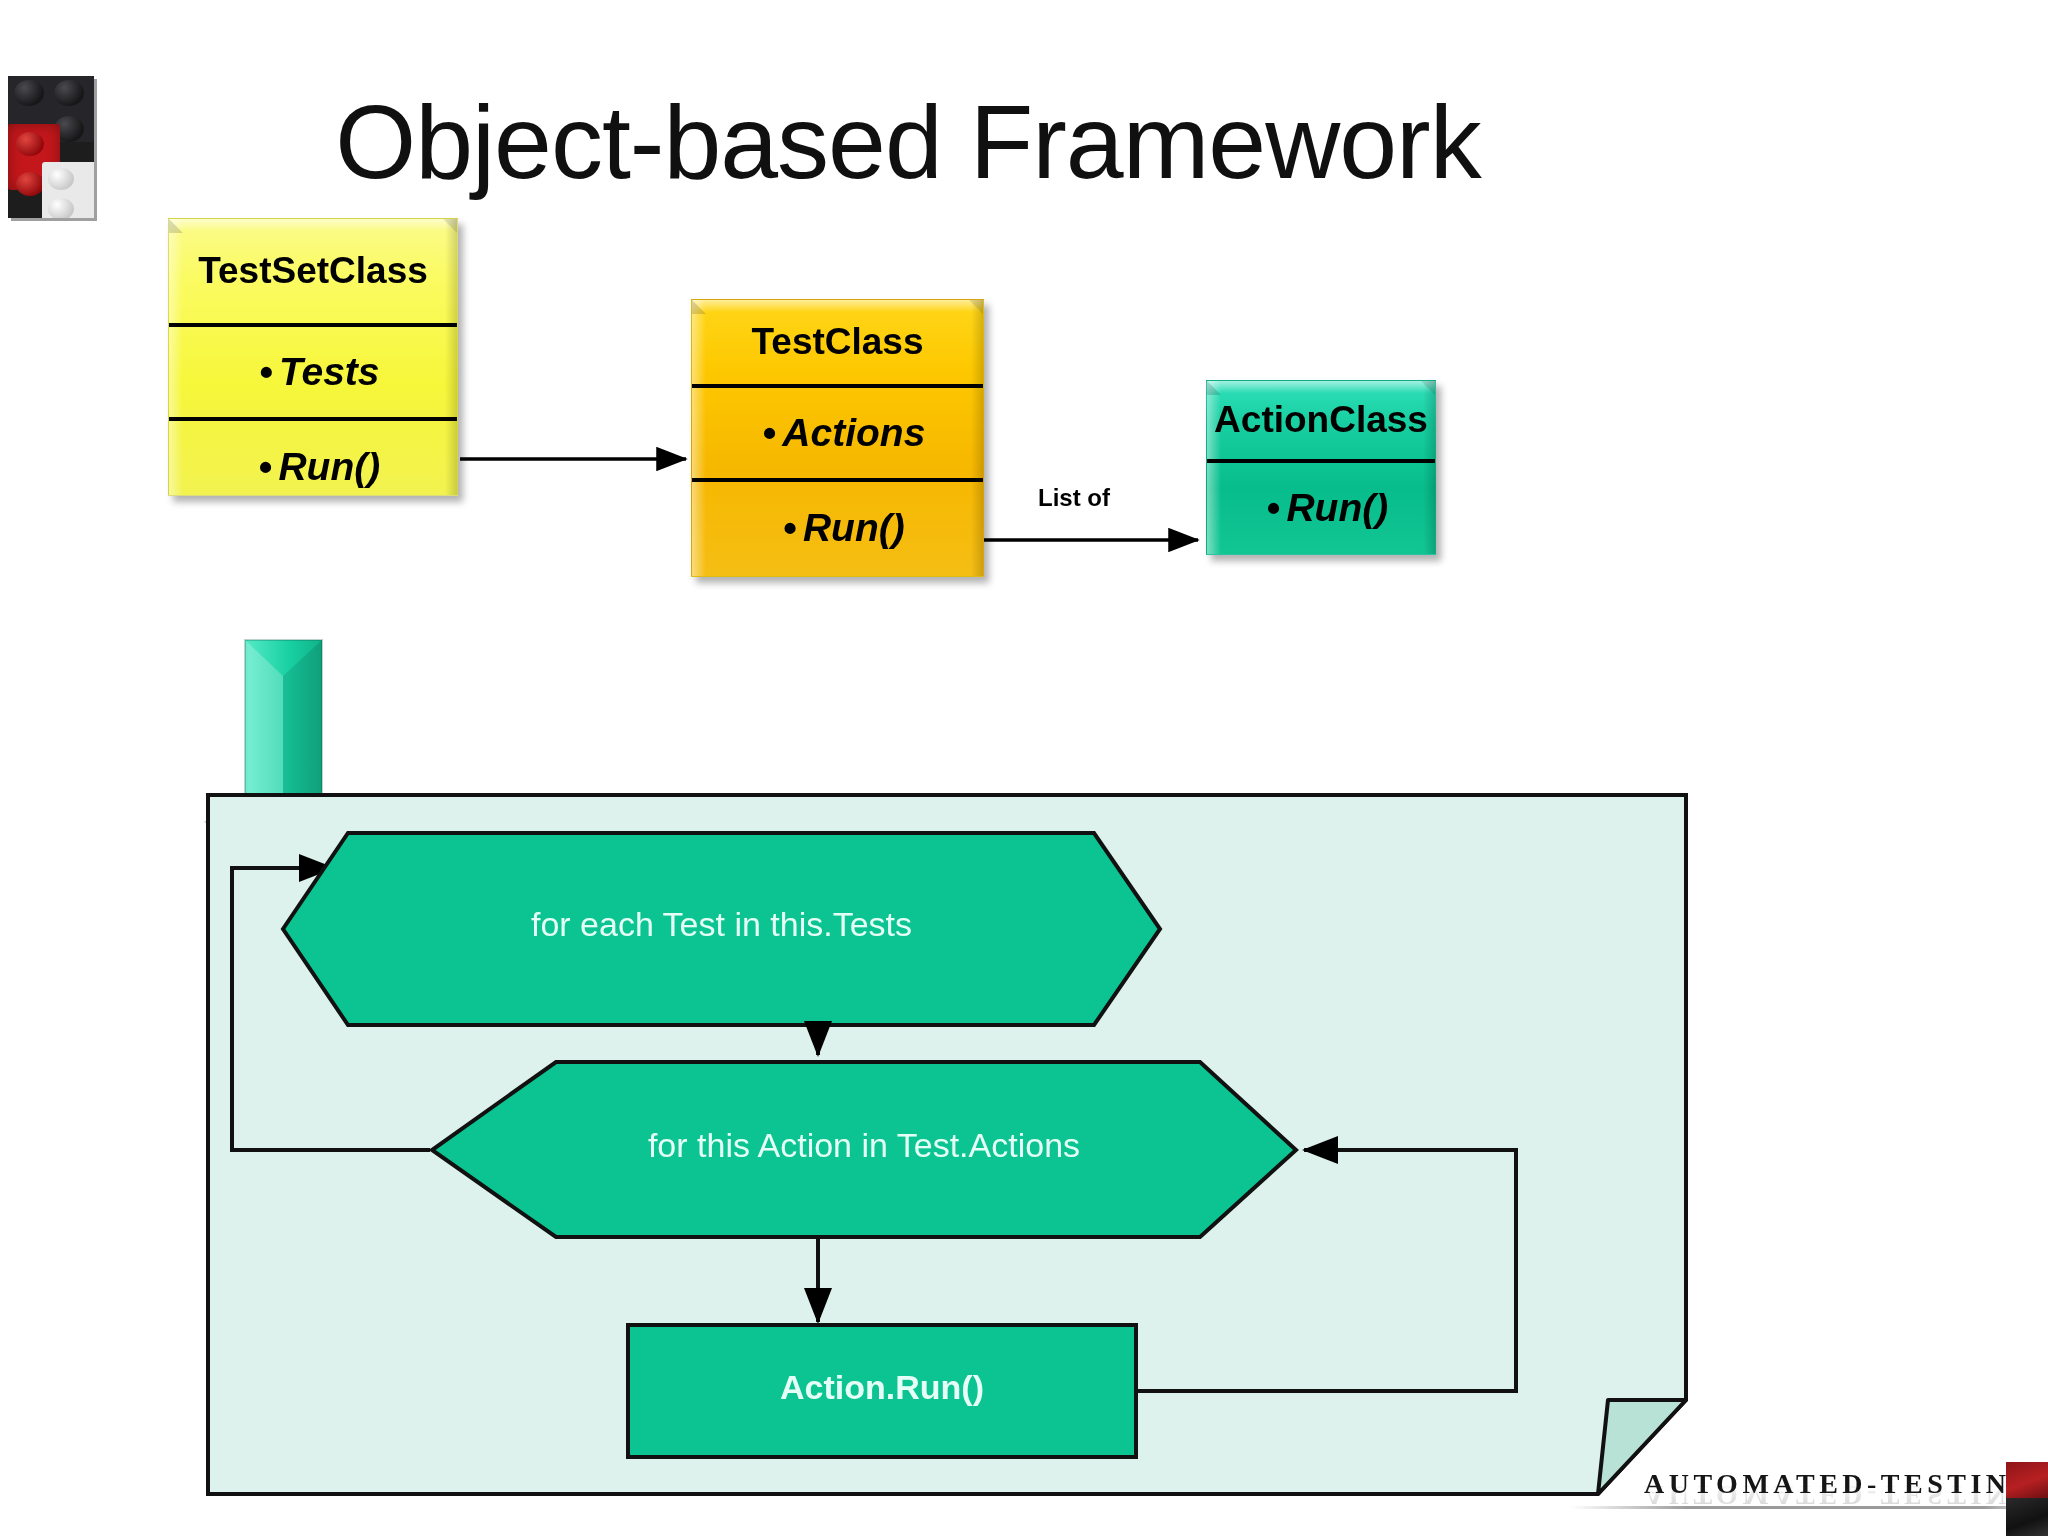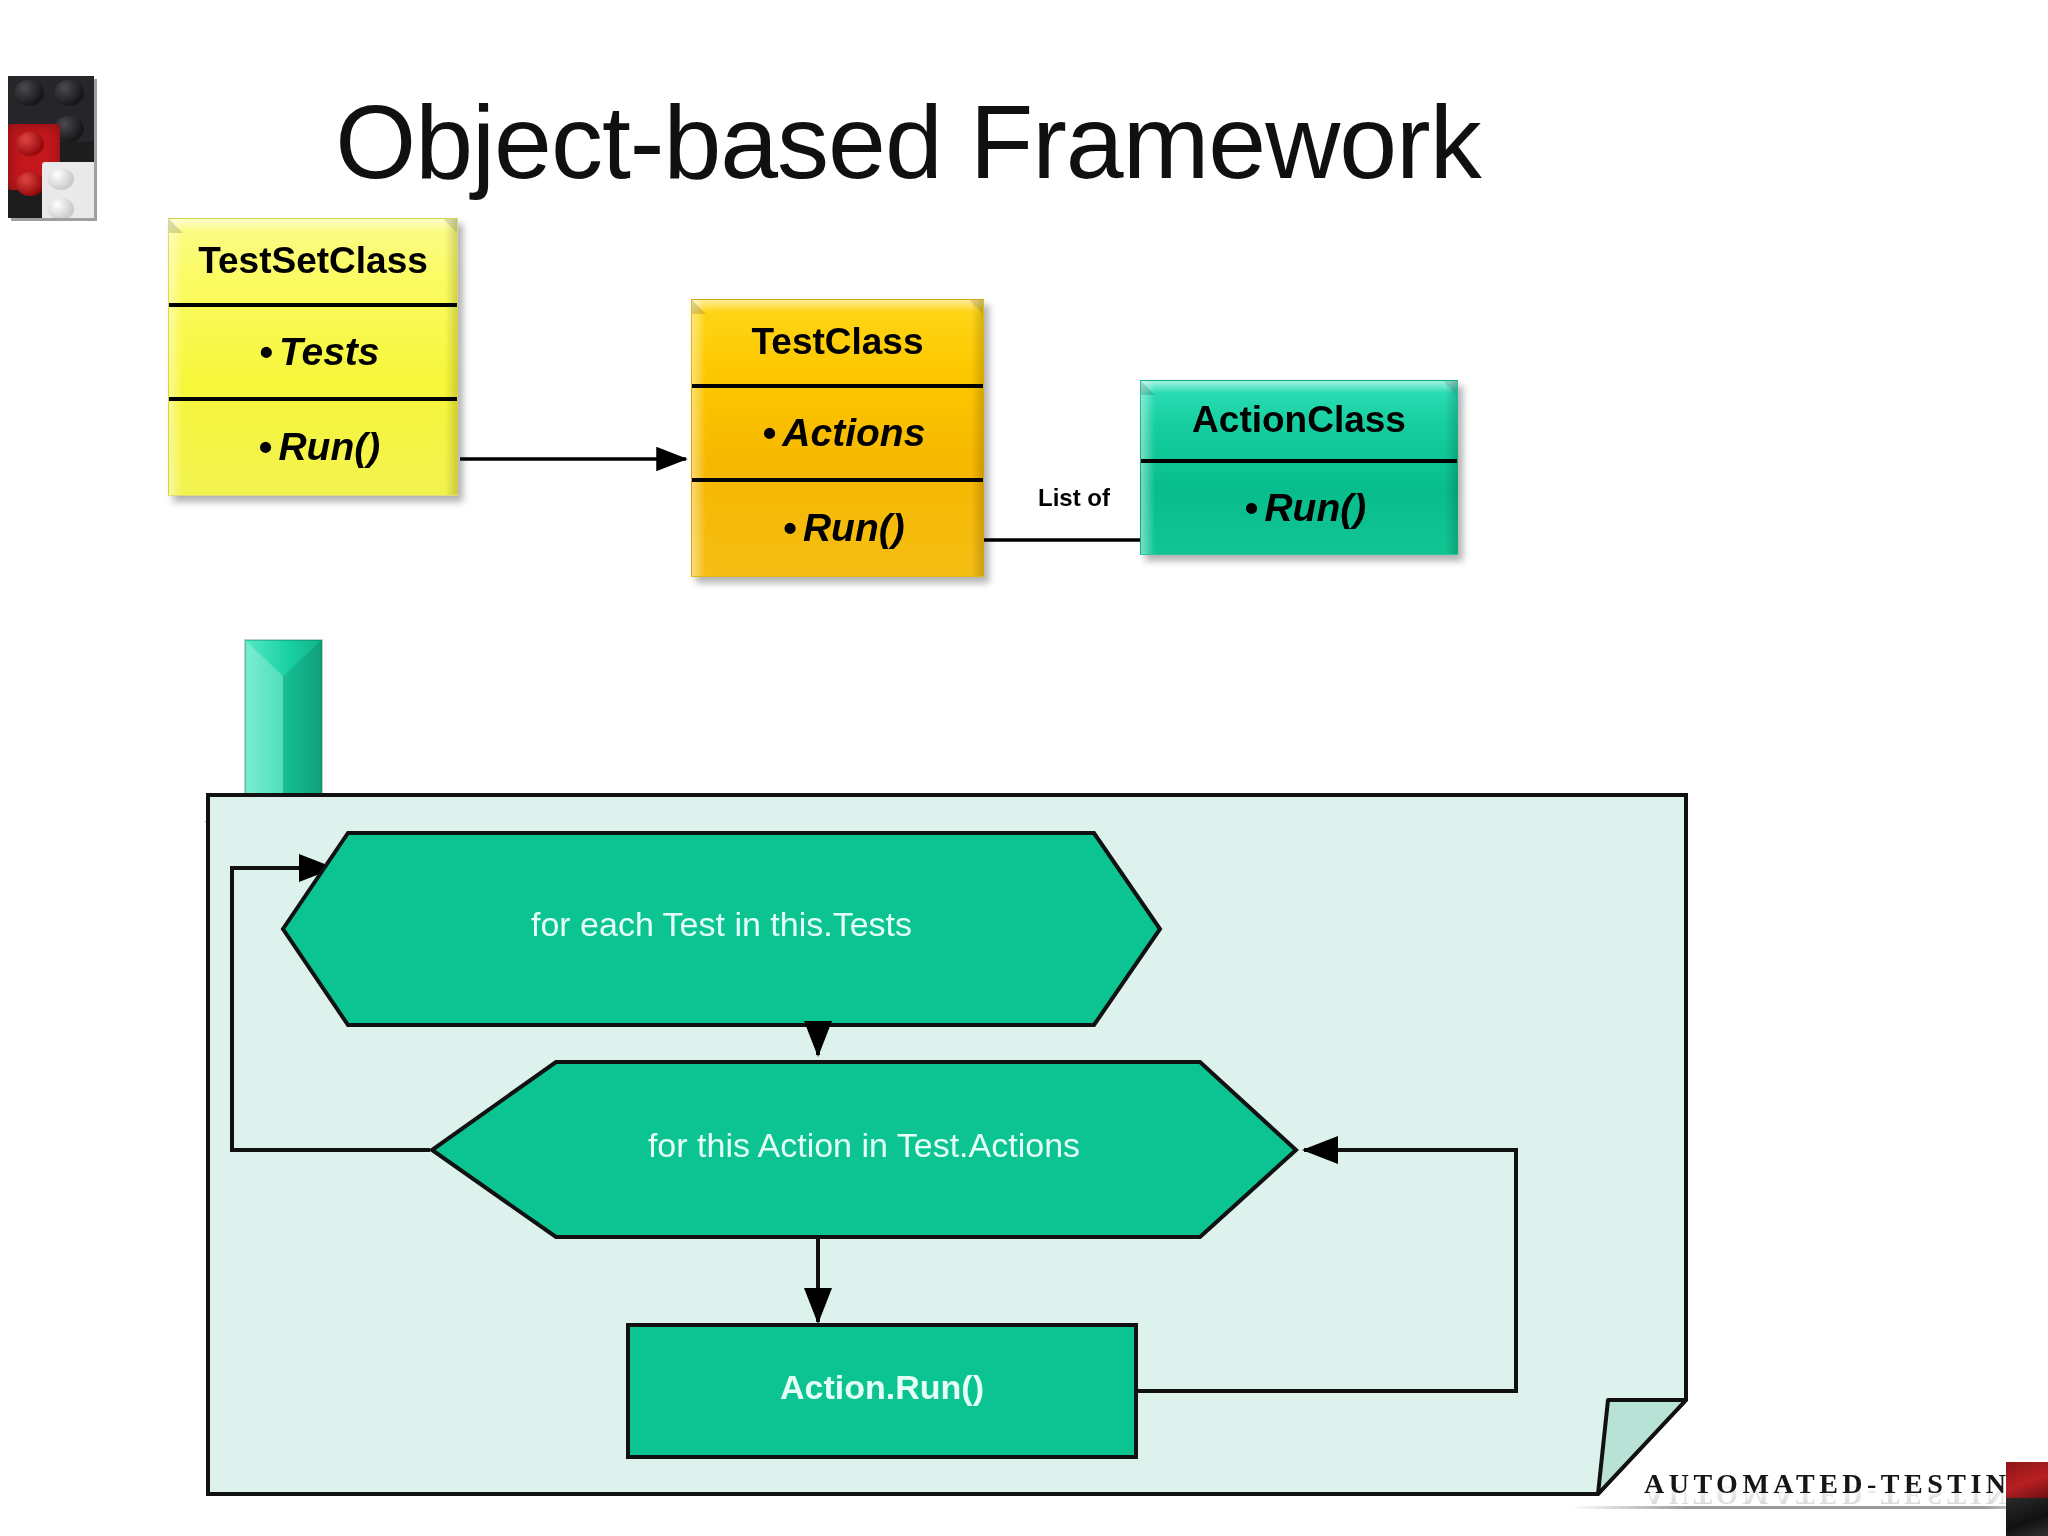--- a/index.html
+++ b/index.html
@@ -80,40 +80,40 @@
     color: #000;
     margin-left: 13px;
   }
   .uml .member .dot { font-style: normal; margin-right: 6px; }
 
   
   #box-testset {
     left: 168px; top: 218px; width: 290px; height: 278px;
     background: linear-gradient(180deg,#fbfb8c 0%, #fbfb62 22%, #f6f63a 60%, #f2f250 100%);
   }
-  #box-testset .cell-1 { height: 84px; }
+  #box-testset .cell-1 { height: 104px; }
   #box-testset .cell-2 { height: 94px; }
   #box-testset .cell-3 { height: 96px; }
   #box-testset .cls-name { font-size: 37px; }
   #box-testset .member   { font-size: 39px; }
 
   
   #box-test {
     left: 691px; top: 299px; width: 293px; height: 278px;
     background: linear-gradient(180deg,#ffd71a 0%, #fdc800 25%, #f6b700 62%, #f5be14 100%);
   }
   #box-test .cell-1 { height: 84px; }
   #box-test .cell-2 { height: 94px; }
   #box-test .cell-3 { height: 96px; }
   #box-test .cls-name { font-size: 37px; }
   #box-test .member   { font-size: 39px; text-align: right; }
 
   
   #box-action {
-    left: 1140px; top: 380px; width: 318px; height: 175px;
+    left: 1206px; top: 380px; width: 230px; height: 175px;
     background: linear-gradient(180deg,#31e0bb 0%, #17cfa1 24%, #07bd8b 62%, #12c694 100%);
   }
   #box-action .cell-1 { height: 78px; }
   #box-action .cell-2 { height: 93px; }
   #box-action .cls-name { font-size: 37px; }
   #box-action .member   { font-size: 39px; }
 
   
   .bevel {
     position: absolute; inset: 0; z-index: 1; pointer-events: none;

